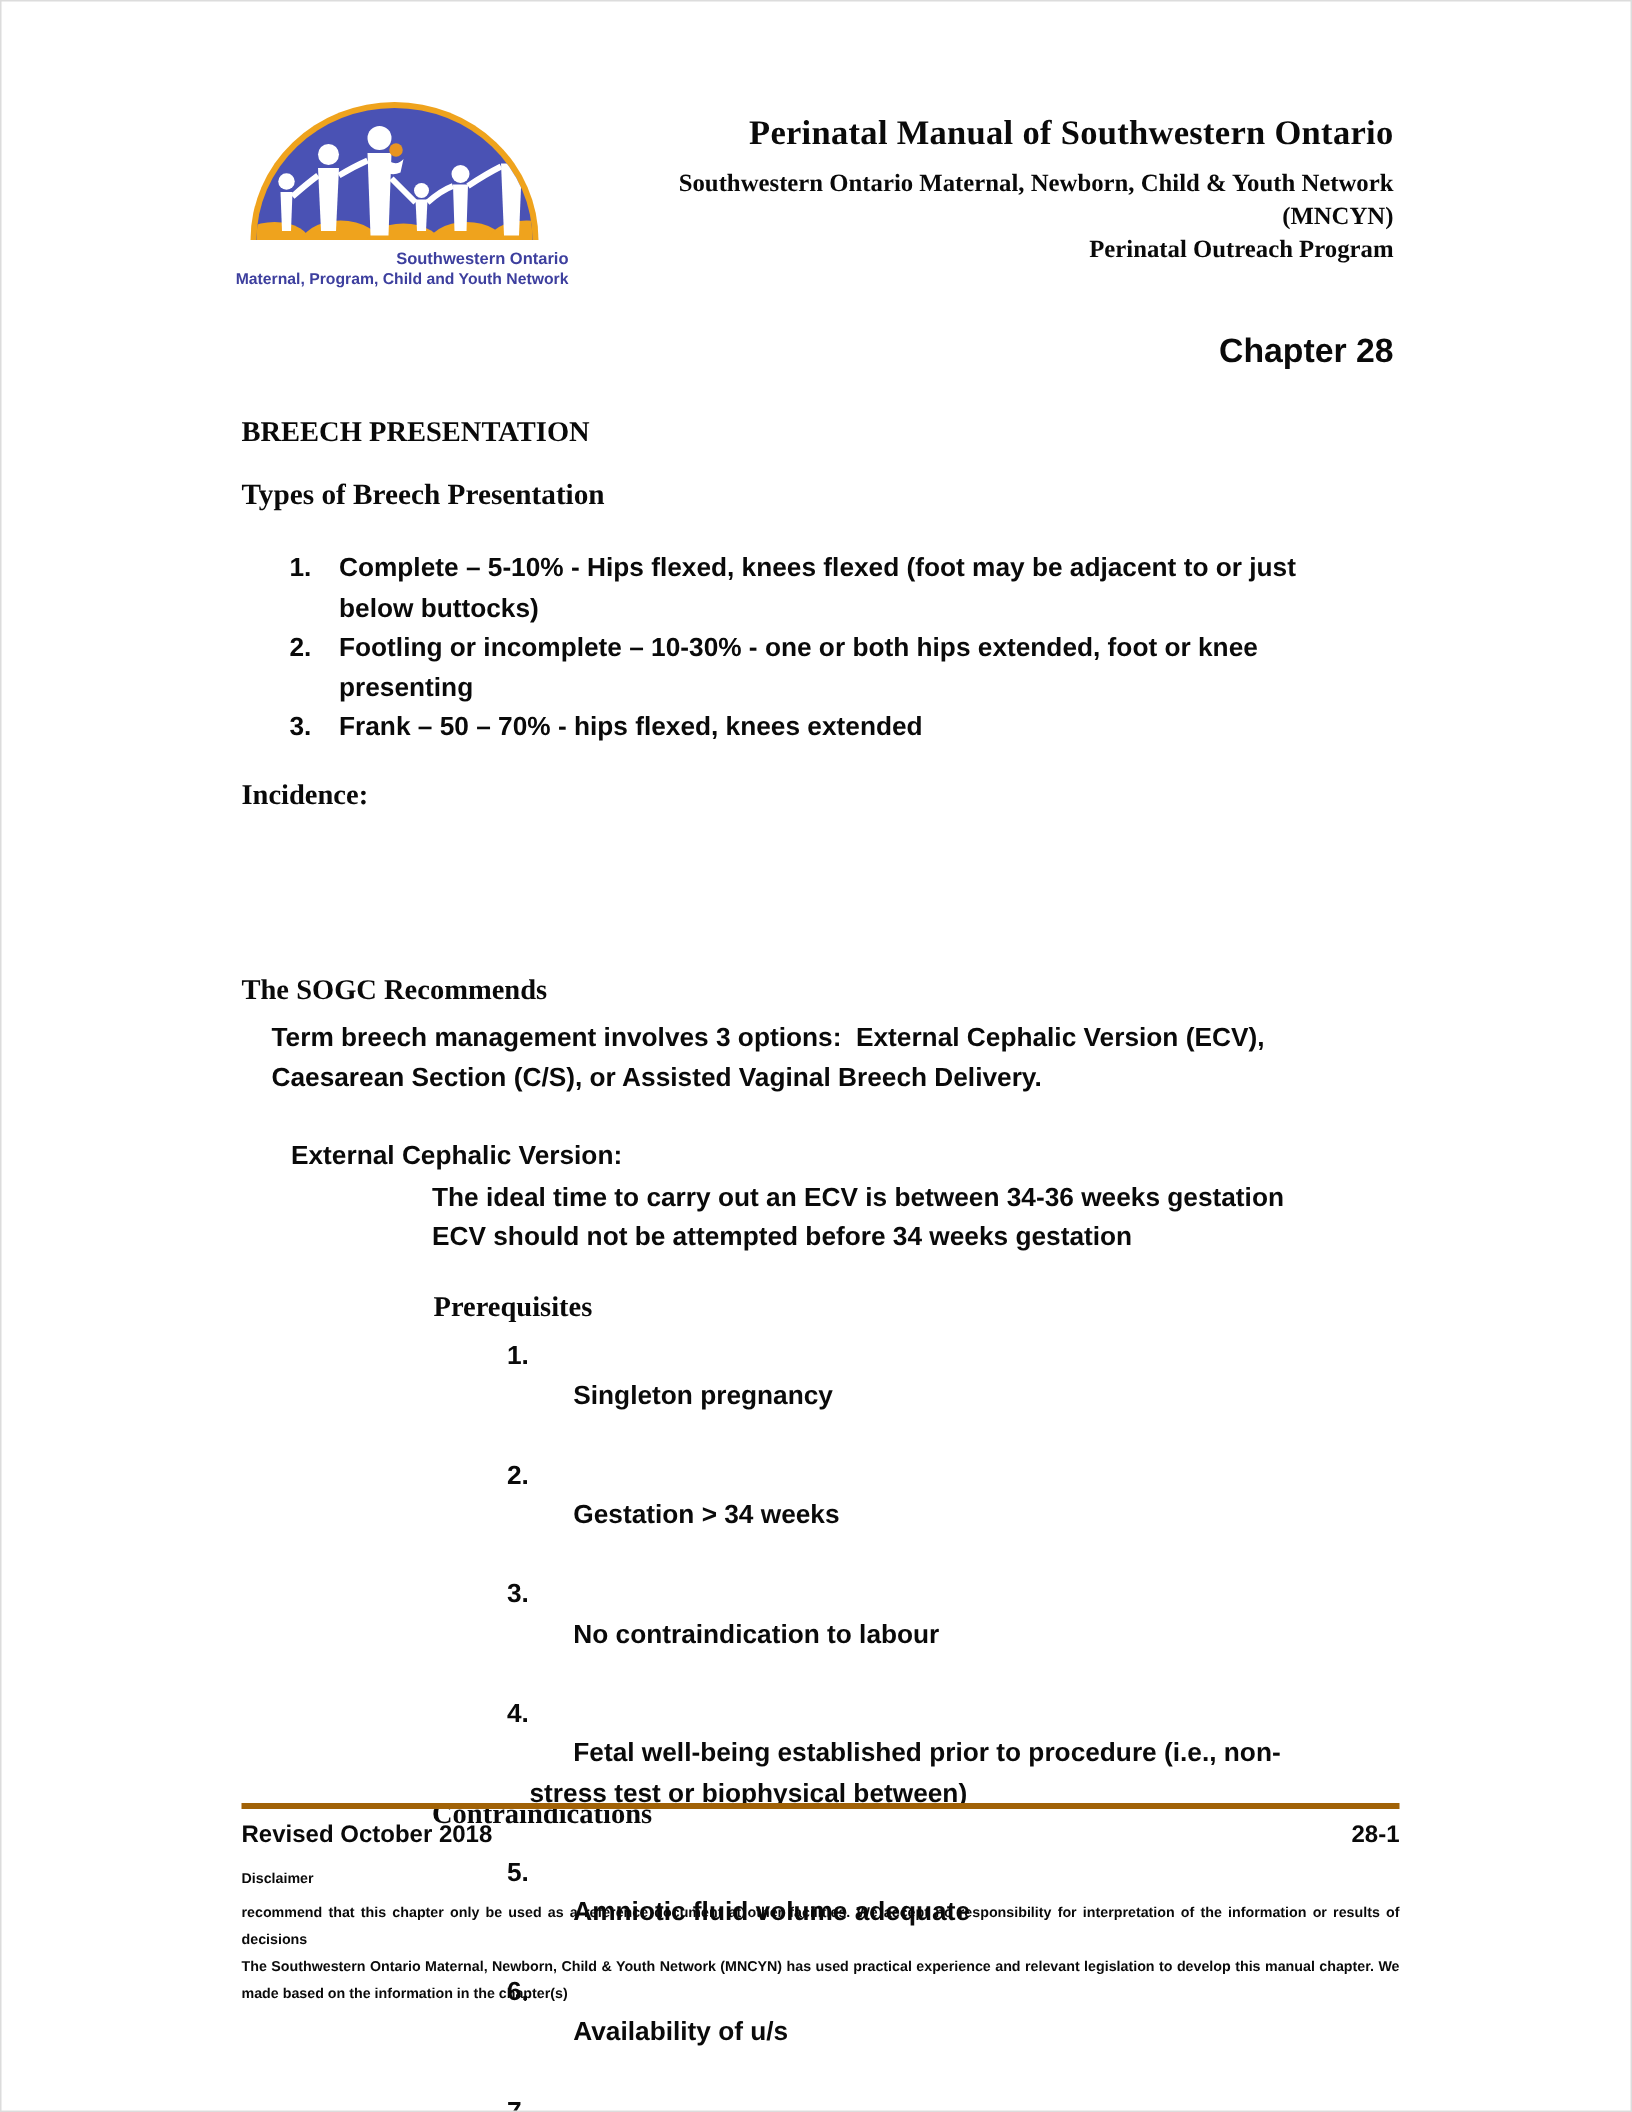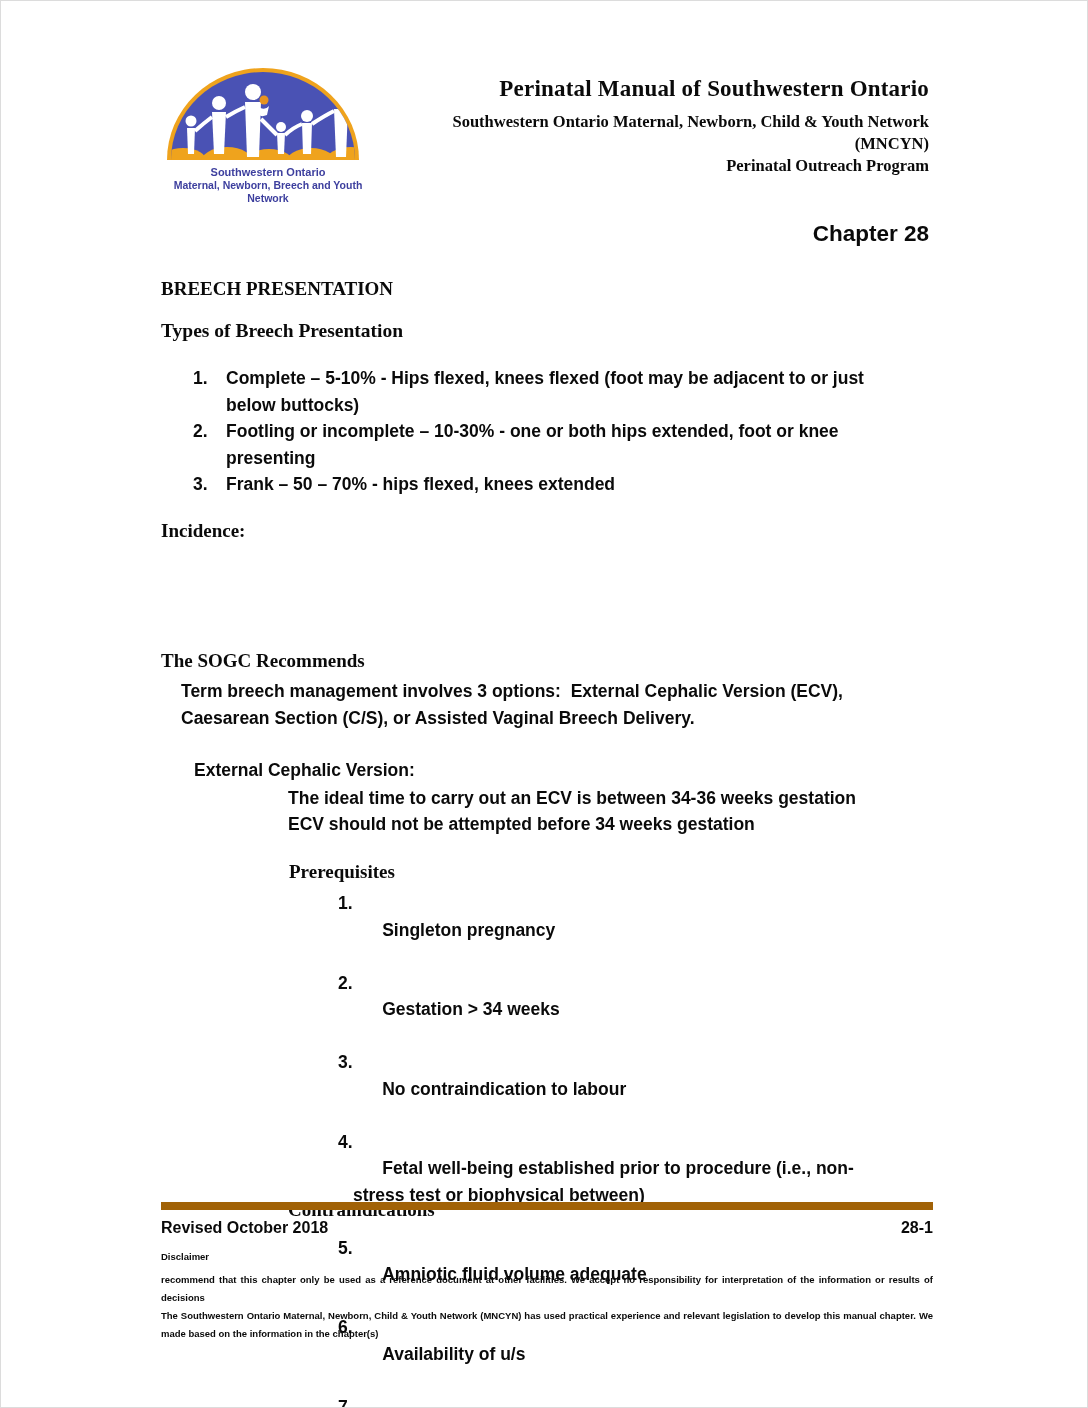--- a/index.html
+++ b/index.html
@@ -9,21 +9,21 @@
     margin:0 auto;
     background:#ffffff;
     font-family:"Liberation Sans", sans-serif;
     color:#0a0a0a;
     overflow:hidden;
     box-sizing:border-box;
     border:1px solid #dcdcdc;
   }
   
   .logo{position:absolute;left:156px;top:60px;width:222px;}
-  .logo-captions{width:222px;text-align:center;margin-top:1px;
+  .logo-captions{width:222px;text-align:right;margin-top:1px;
     font-family:"Liberation Sans", sans-serif;
     color:#3d3f9e;font-weight:700;}
   .logo-cap1{font-size:11px;line-height:13px;}
   .logo-cap2{font-size:10.5px;line-height:13px;}
   .header-text{
     position:absolute;top:74px;right:158px;width:640px;
     text-align:right;font-family:"Liberation Serif", serif;font-weight:700;
   }
   .doc-title{font-size:23px;line-height:27px;letter-spacing:.2px;}
   .doc-sub{font-size:16.5px;line-height:22px;margin-top:9px;}
@@ -58,21 +58,21 @@
   .prereq-list{position:absolute;left:160px;top:889px;width:790px;}
   .prereq-list li{
     position:relative;margin-left:192px;text-indent:63px;
     font-size:17.5px;font-weight:700;line-height:26.5px;
     white-space:pre-wrap;
   }
   .prereq-list .num{position:absolute;left:-15px;top:0;text-indent:0;}
   
   .footer{
     position:absolute;left:160px;top:1201px;width:772px;
-    border-top:8px solid #a16207;padding-top:8px;
+    border-top:4px solid #a16207;padding-top:8px;
   }
   .footer-row{display:flex;justify-content:space-between;
     font-size:16px;font-weight:700;line-height:20px;}
   .disclaimer-label{margin-top:13px;font-size:9.5px;font-weight:700;}
   .disclaimer-text{margin-top:9px;font-size:9.5px;font-weight:700;line-height:18px;}
   .disc-line{text-align:justify;text-align-last:justify;}
   .disc-line.last{text-align:right;text-align-last:left;}
 </style>
 </head>
 <body>
@@ -113,21 +113,21 @@
         <path d="M177 48 L191 48 L189 96 L179 96 Z" fill="#ffffff"></path>
         <path d="M38 70 Q47 62 55 56" stroke="#ffffff" stroke-width="4" fill="none"></path>
         <path d="M69 56 Q79 50 88 46" stroke="#ffffff" stroke-width="4" fill="none"></path>
         <path d="M104 58 Q114 68 120 74" stroke="#ffffff" stroke-width="4" fill="none"></path>
         <path d="M128 74 Q137 66 145 63" stroke="#ffffff" stroke-width="4" fill="none"></path>
         <path d="M155 63 Q167 55 177 50" stroke="#ffffff" stroke-width="4" fill="none"></path>
       </g>
     </svg>
     <div class="logo-captions">
       <div class="logo-cap1">Southwestern Ontario</div>
-      <div class="logo-cap2">Maternal, Newborn, Breech and Youth Network</div>
+      <div class="logo-cap2">Maternal, Program, Child and Youth Network</div>
     </div>
   </div>
 
   <div class="header-text">
     <div class="doc-title">Perinatal Manual of Southwestern Ontario</div>
     <div class="doc-sub">Southwestern Ontario Maternal, Newborn, Child &amp; Youth Network</div>
     <div class="doc-sub2">(MNCYN)</div>
     <div class="doc-program">Perinatal Outreach Program</div>
   </div>
 

